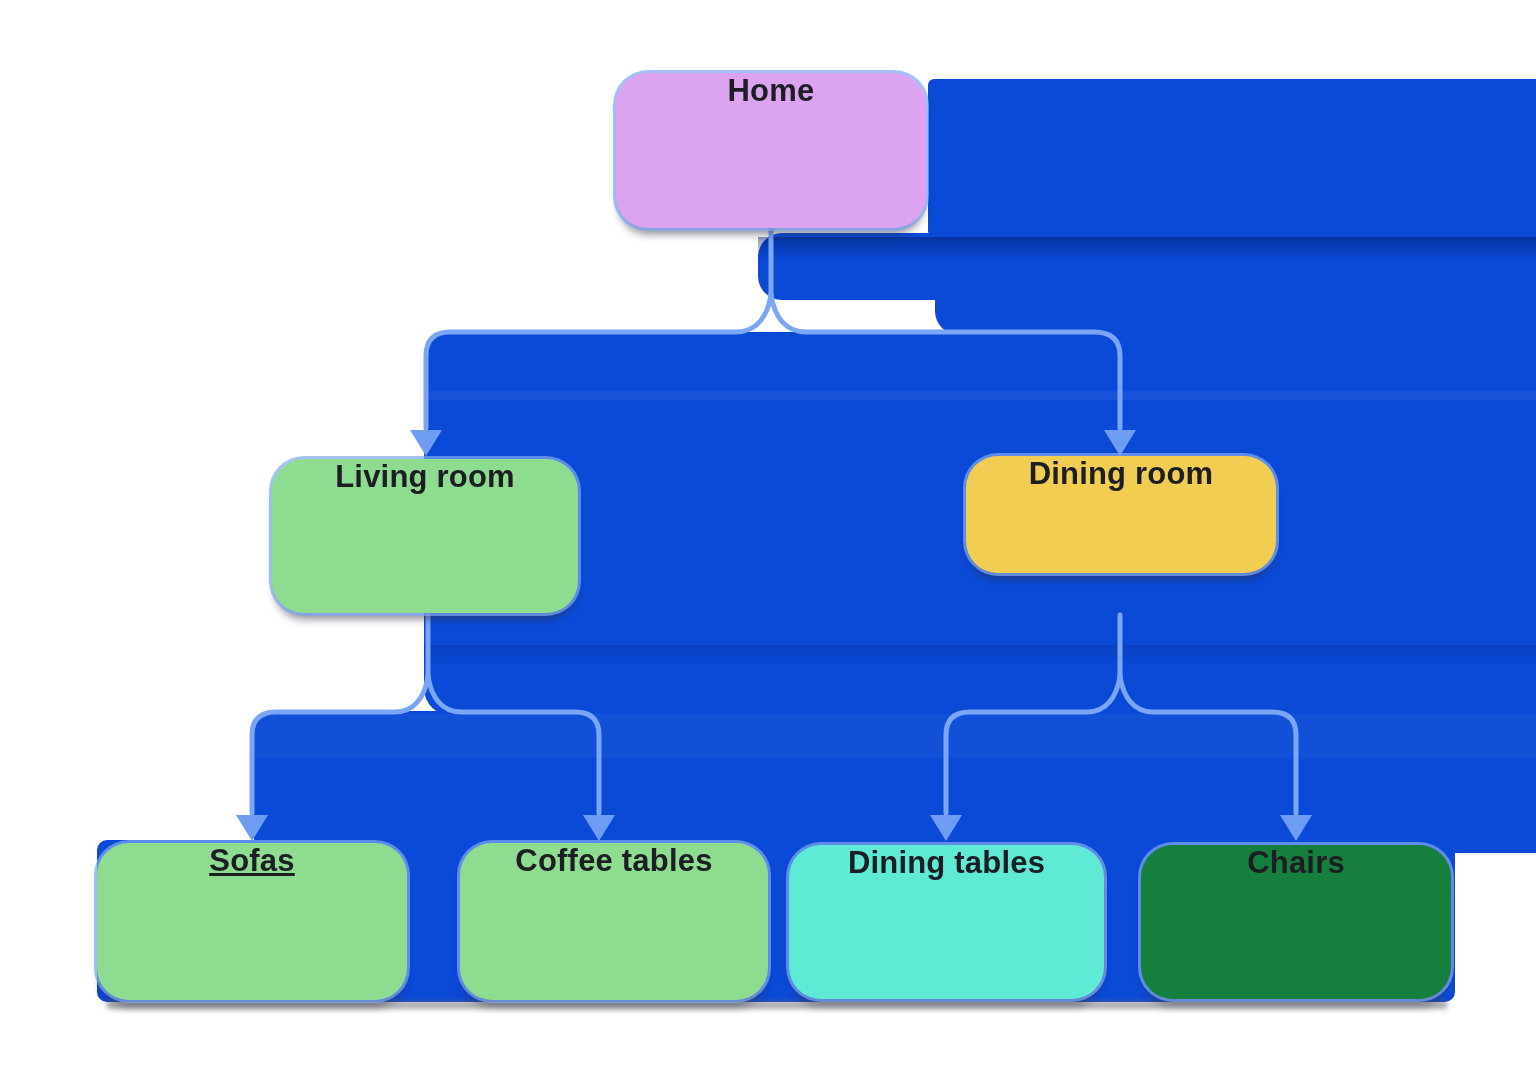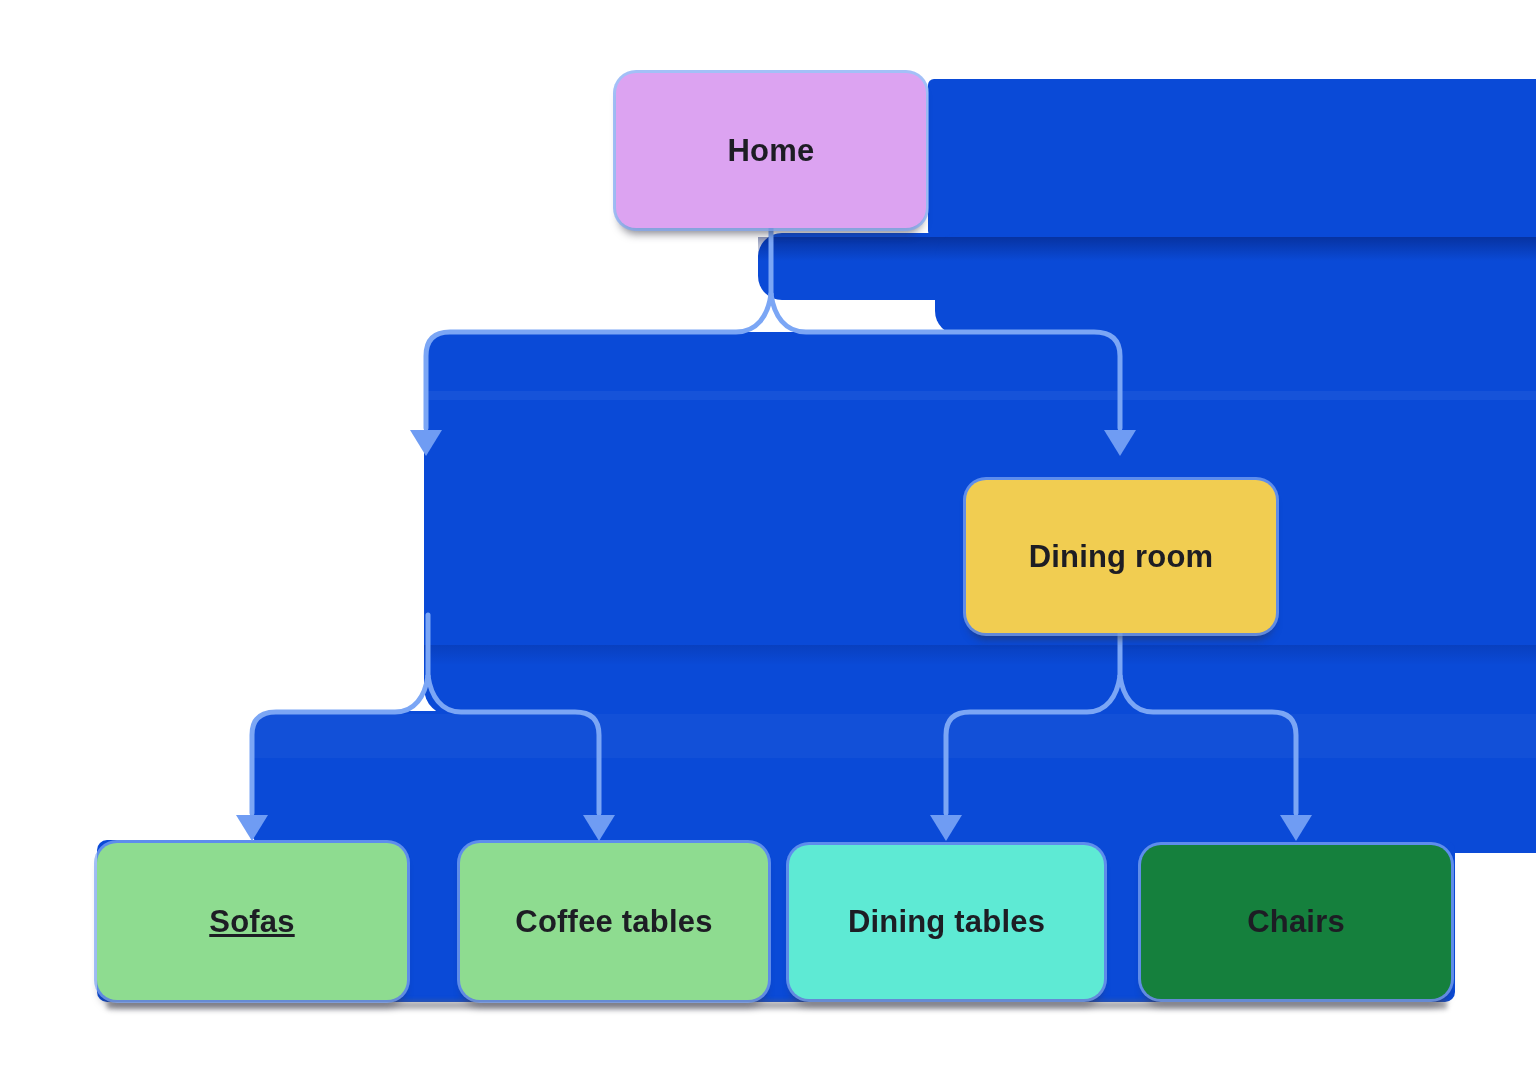--- a/index.html
+++ b/index.html
@@ -13,33 +13,32 @@
   }
   .bg-svg {
     position: absolute;
     left: 0; top: 0;
     width: 1536px; height: 1069px;
     display: block;
   }
   .node {
     position: absolute;
     display: flex;
-    align-items: center;
     justify-content: center;
-    border-radius: 20px;
+    border-radius: 32px;
     font-weight: 700;
     font-size: 31px;
     letter-spacing: 0.2px;
     box-shadow: 0 0 0 3px rgba(127,167,244,0.72), 0 9px 9px -3px rgba(45,45,62,0.55);
     cursor: pointer;
     user-select: none;
   }
   .node-home          { left: 616px;  top: 73px;  width: 310px; height: 155px; }
   .node-living-room   { left: 272px;  top: 459px; width: 306px; height: 154px; }
-  .node-dining-room   { left: 966px;  top: 480px; width: 310px; height: 153px; }
+  .node-dining-room   { left: 966px;  top: 456px; width: 310px; height: 117px; }
   .node-sofas         { left: 97px;   top: 843px; width: 310px; height: 157px; text-decoration: underline; }
   .node-coffee-tables { left: 460px;  top: 843px; width: 308px; height: 157px; }
   .node-dining-tables { left: 789px;  top: 845px; width: 315px; height: 154px; }
   .node-chairs        { left: 1141px; top: 845px; width: 310px; height: 154px; }
 </style>
 </head>
 <body style="background: rgb(255, 255, 255);">
 
 <div class="canvas">
 
@@ -90,20 +89,23 @@
       <polygon class="arrow" points="236,815 268,815 252,841" fill="#6f9cf3"></polygon>
       <polygon class="arrow" points="583,815 615,815 599,841" fill="#6f9cf3"></polygon>
       <polygon class="arrow" points="930,815 962,815 946,841" fill="#6f9cf3"></polygon>
       <polygon class="arrow" points="1280,815 1312,815 1296,841" fill="#6f9cf3"></polygon>
     </g>
   </svg>
 
   <div class="node node-home" style="background: rgb(220, 163, 241); color: rgb(29, 29, 36);">
     <span>Home</span>
   </div>
+  <div class="node node-living-room" style="background: rgb(142, 220, 144); color: rgb(29, 29, 36);">
+    <span>Living room</span>
+  </div>
   <div class="node node-dining-room" style="background: rgb(241, 205, 81); color: rgb(29, 29, 36);">
     <span>Dining room</span>
   </div>
   <div class="node node-sofas" style="background: rgb(142, 220, 144); color: rgb(29, 29, 36);">
     <span>Sofas</span>
   </div>
   <div class="node node-coffee-tables" style="background: rgb(142, 220, 144); color: rgb(29, 29, 36);">
     <span>Coffee tables</span>
   </div>
   <div class="node node-dining-tables" style="background: #5eead4; color: rgb(29, 29, 36);">

